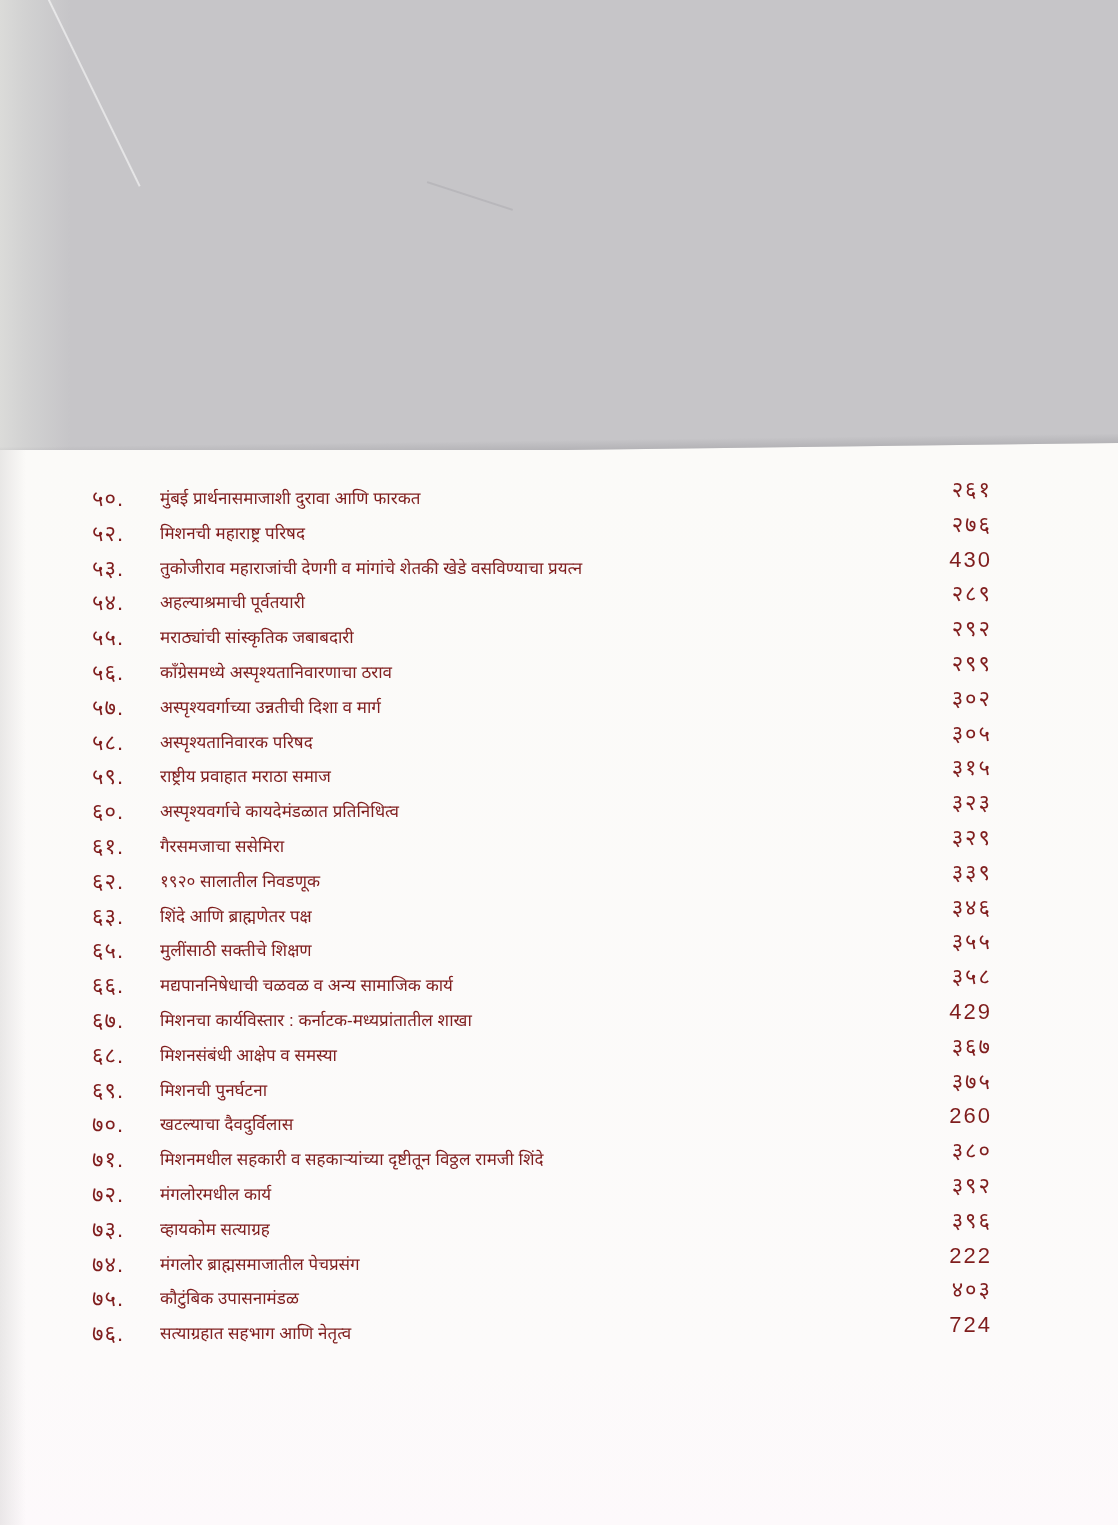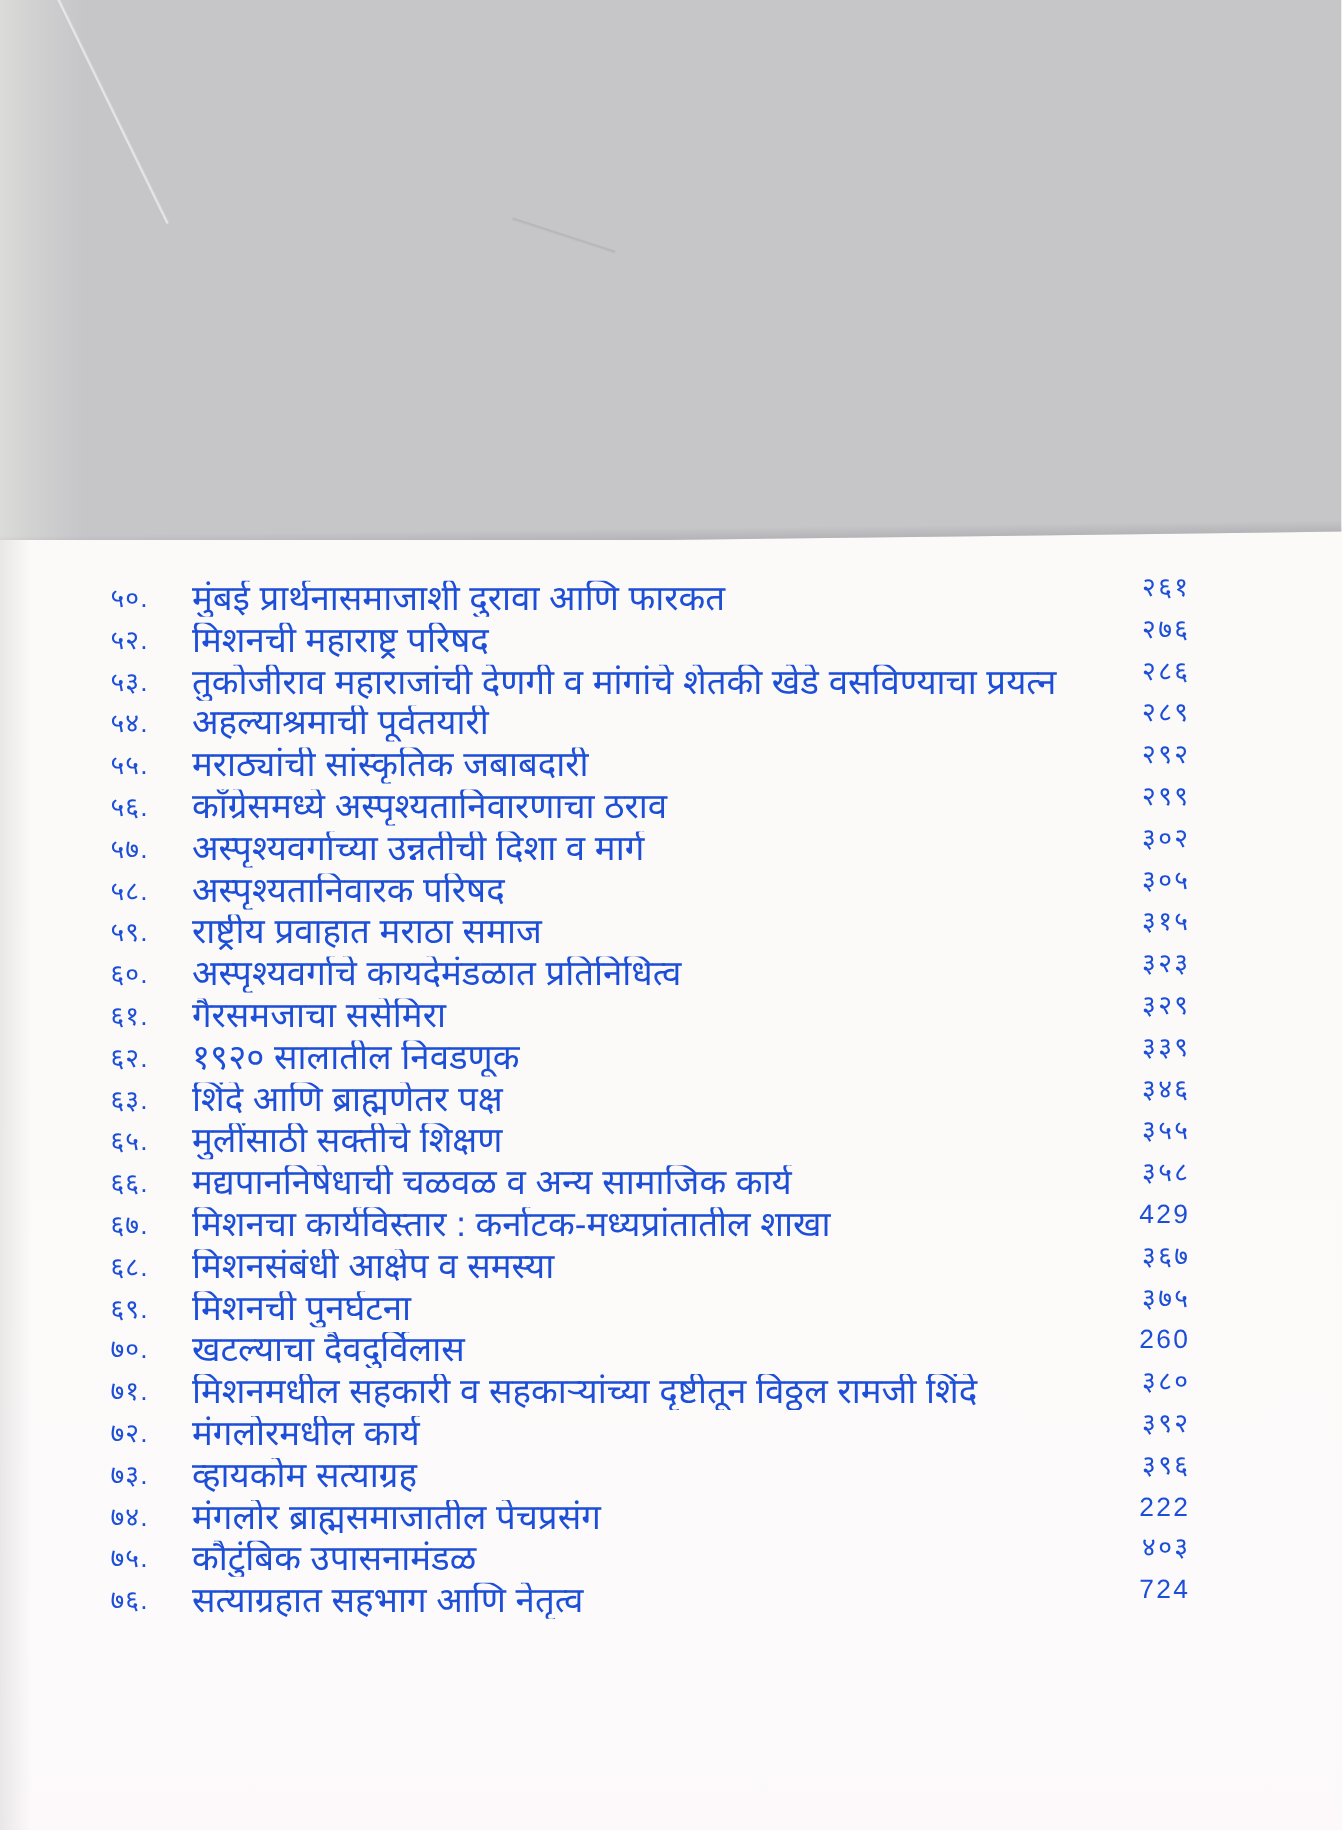--- a/index.html
+++ b/index.html
@@ -72,37 +72,37 @@
     width: 26px; height: 1075px;
     background: linear-gradient(to right, rgba(210,208,208,0.45), rgba(210,208,208,0));
   }
 
   
   .toc {
     position: absolute;
     top: 484px;
     left: 92px;
     right: 126px;
-    color: #1d4ed8;
+    color: #7f1d1d;
   }
   .toc .row {
     position: relative;
     height: 34.8px;
     display: flex;
     align-items: flex-start;
   }
   .toc .num {
     flex: 0 0 68px;
     font-size: 22px;
     line-height: 30px;
     letter-spacing: 1px;
   }
   .toc .title {
     flex: 1 1 auto;
-    font-size: 29px;
+    font-size: 17px;
     line-height: 30px;
     white-space: nowrap;
     overflow: hidden;
   }
   
   .toc .pg {
     position: absolute;
     right: 0;
     top: -9px;
     font-size: 22px;
@@ -131,21 +131,21 @@
       <span class="pg">२६१</span>
     </div>
     <div class="row">
       <span class="num">५२.</span>
       <span class="title">मिशनची महाराष्ट्र परिषद</span>
       <span class="pg">२७६</span>
     </div>
     <div class="row">
       <span class="num">५३.</span>
       <span class="title">तुकोजीराव महाराजांची देणगी व मांगांचे शेतकी खेडे वसविण्याचा प्रयत्न</span>
-      <span class="pg">२८६</span>
+      <span class="pg">430</span>
     </div>
     <div class="row">
       <span class="num">५४.</span>
       <span class="title">अहल्याश्रमाची पूर्वतयारी</span>
       <span class="pg">२८९</span>
     </div>
     <div class="row">
       <span class="num">५५.</span>
       <span class="title">मराठ्यांची सांस्कृतिक जबाबदारी</span>
       <span class="pg">२९२</span>

